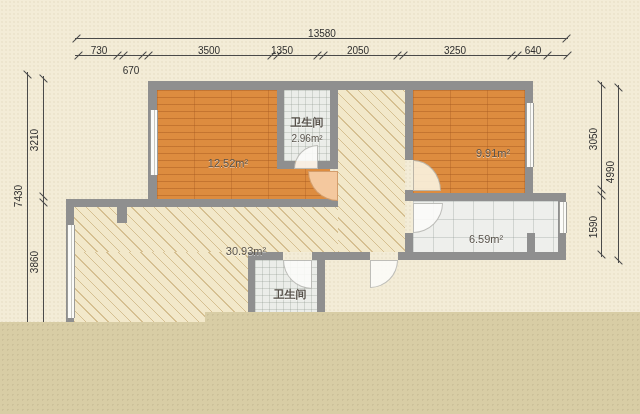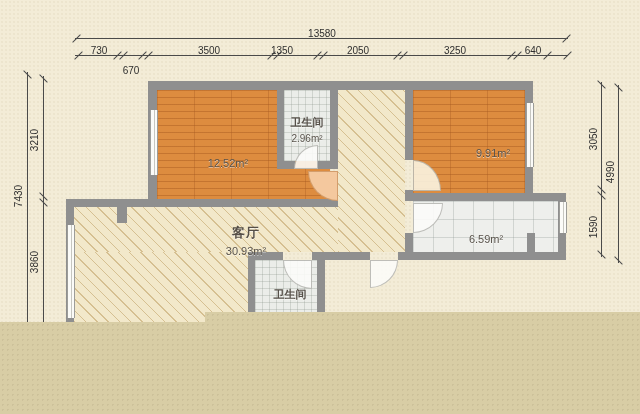--- a/index.html
+++ b/index.html
@@ -134,20 +134,19 @@
   <div class="dlabel v" style="left:13px;top:256px;width:44px;">3860</div>
   <div class="dlabel v" style="left:572px;top:133px;width:44px;">3050</div>
   <div class="dlabel v" style="left:572px;top:221px;width:44px;">1590</div>
   <div class="dlabel v" style="left:589px;top:166px;width:44px;">4990</div>
 
   <div class="rarea" style="left:188px;top:157px;width:80px;">12.52m²</div>
   <div class="rname sm" style="left:281px;top:115px;width:52px;">卫生间</div>
   <div class="rarea" style="left:281px;top:133px;width:52px;font-size:10px;">2.96m²</div>
   <div class="rarea" style="left:458px;top:147px;width:70px;">9.91m²</div>
   <div class="rarea" style="left:451px;top:233px;width:70px;">6.59m²</div>
-  <div class="rname" style="left:211px;top:224px;width:70px;">客厅</div>
   <div class="rarea" style="left:206px;top:245px;width:80px;">30.93m²</div>
   <div class="rname sm" style="left:262px;top:287px;width:56px;">卫生间</div>
 
   <div class="band" style="left:0;top:322px;width:205px;height:92px;"></div>
   <div class="band" style="left:205px;top:312px;width:435px;height:102px;"></div>
 
 </div>
 
 </body></html>

